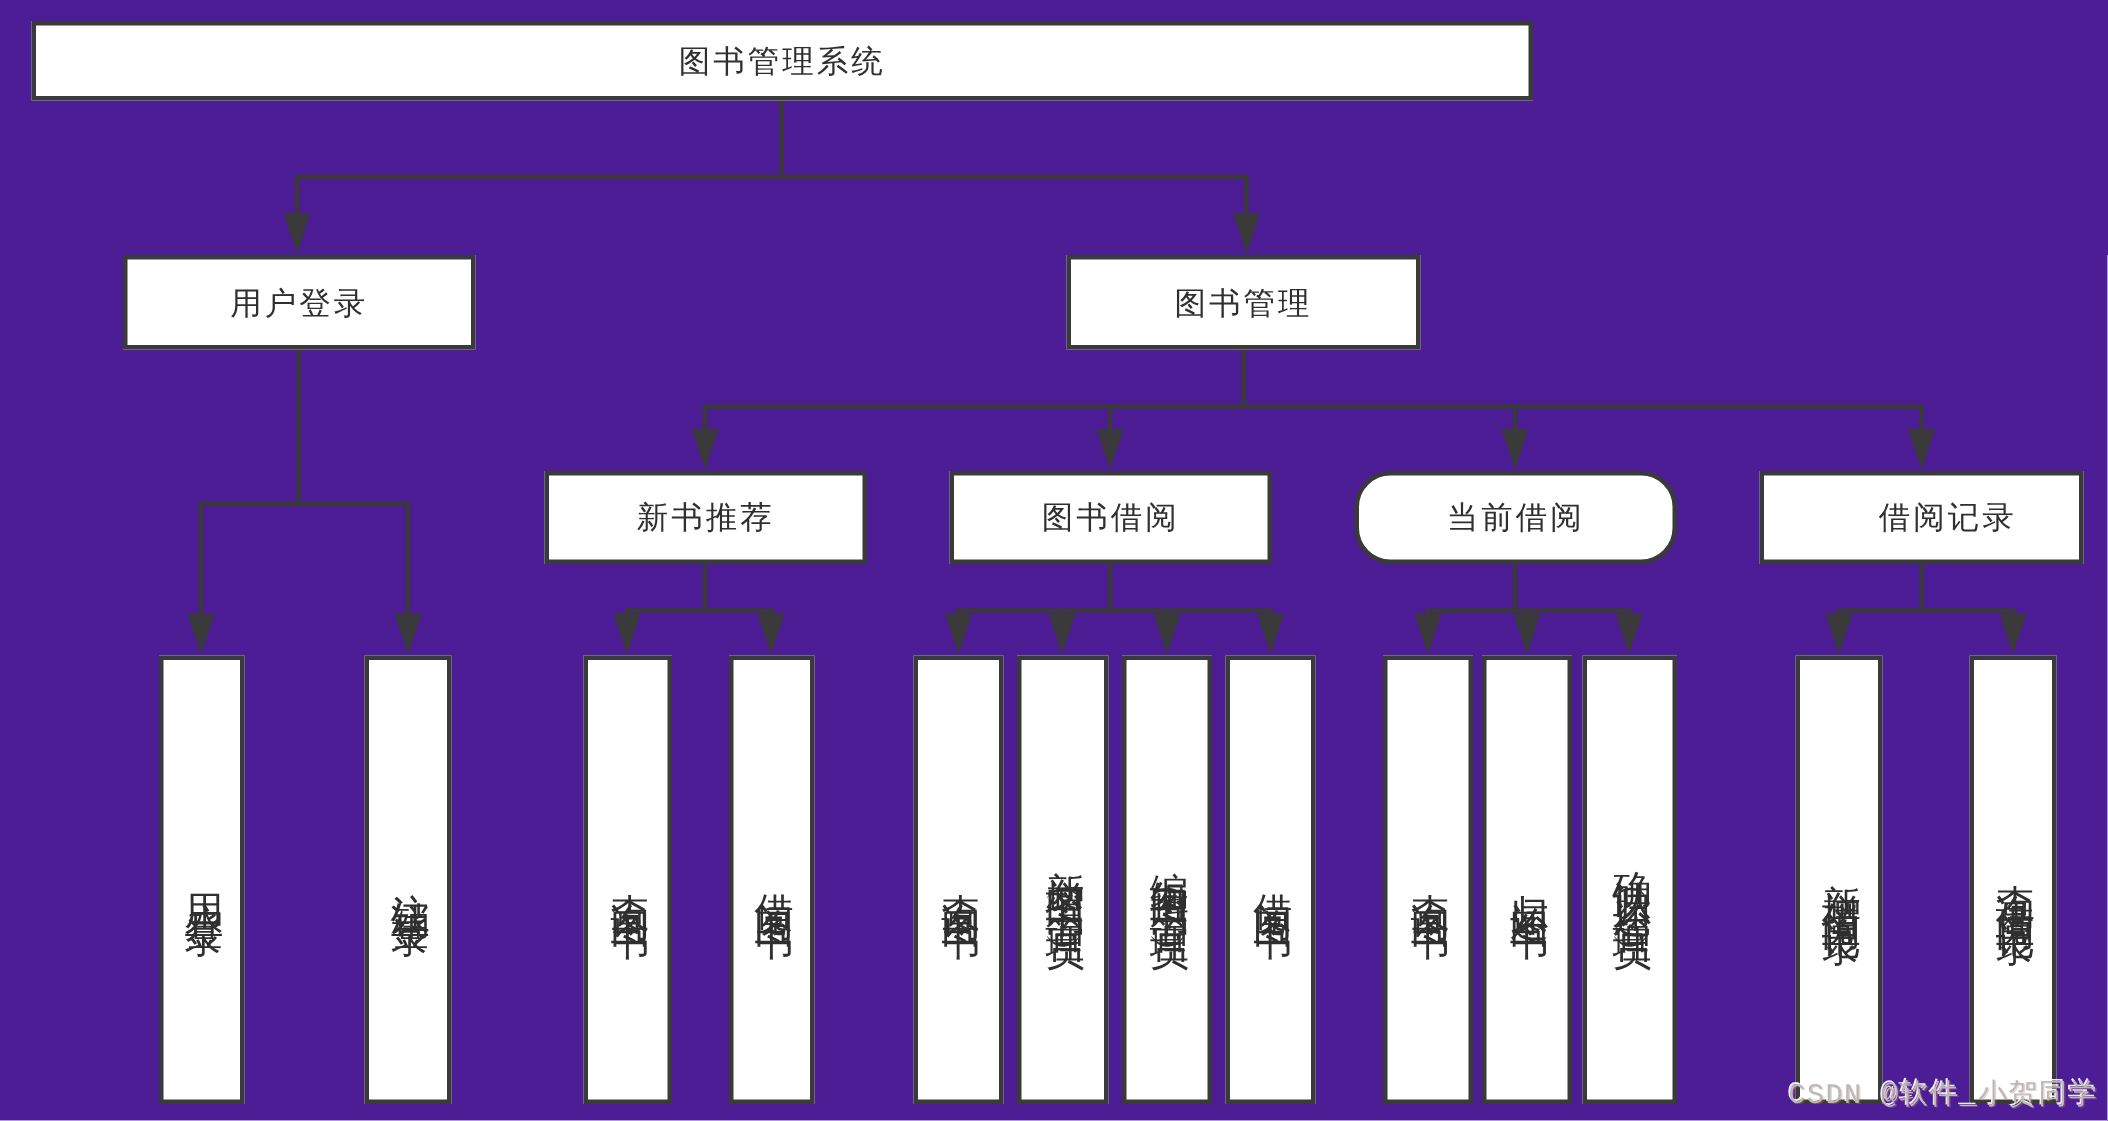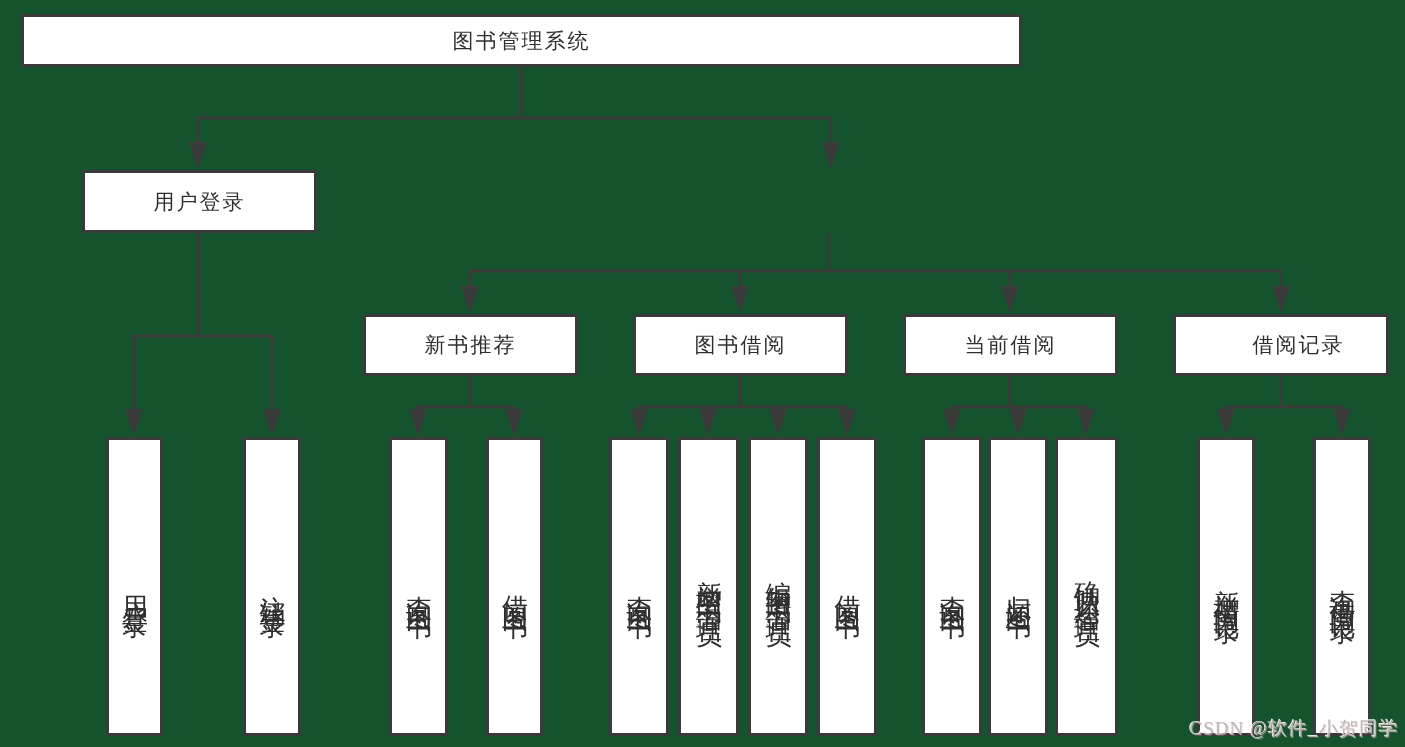--- a/index.html
+++ b/index.html
@@ -1,21 +1,21 @@
 <!DOCTYPE html>
 <html><head>
 <meta charset="utf-8">
 <style>
   html, body { margin: 0; padding: 0; background: #ffffff; }
   .canvas {
     position: relative;
     width: 1405px;
     height: 747px;
-    background: #14532d;
-    font-family: Liberation Serif, serif;
+    background: #4c1d95;
+    font-family: Liberation Mono, monospace;
     overflow: hidden;
   }
   svg.connectors {
     position: absolute;
     left: 0; top: 0;
     width: 1405px; height: 747px;
     z-index: 1;
   }
   .box {
     position: absolute;
@@ -37,21 +37,21 @@
     letter-spacing: 6px;
     line-height: 1;
     white-space: normal;
   }
   
   #n-root            { left: 21px;   top: 14px;  width: 1001px; height: 53px; }
   #n-user-login      { left: 82px;   top: 170px; width: 235px;  height: 63px; }
   #n-book-mgmt       { left: 711px;  top: 170px; width: 236px;  height: 63px; }
   #n-new-book        { left: 363px;  top: 314px; width: 215px;  height: 62px; text-align: center; }
   #n-book-borrow     { left: 633px;  top: 314px; width: 215px;  height: 62px; }
-  #n-current-borrow  { left: 903px;  top: 314px; width: 215px;  height: 62px; }
+  #n-current-borrow  { left: 903px;  top: 314px; width: 215px;  height: 62px; border-radius: 24px; }
   #n-borrow-record   { left: 1173px; top: 314px; width: 216px;  height: 62px; padding-left: 35px; }
   #n-leaf-user-login        { left: 106px;  top: 437px; width: 57px; height: 299px; }
   #n-leaf-logout            { left: 243px;  top: 437px; width: 58px; height: 299px; }
   #n-leaf-query-book-new    { left: 389px;  top: 437px; width: 59px; height: 299px; }
   #n-leaf-borrow-book-new   { left: 486px;  top: 437px; width: 57px; height: 299px; }
   #n-leaf-query-book-borrow { left: 609px;  top: 437px; width: 60px; height: 299px; }
   #n-leaf-add-book          { left: 678px;  top: 437px; width: 61px; height: 299px; }
   #n-leaf-edit-book         { left: 748px;  top: 437px; width: 60px; height: 299px; }
   #n-leaf-borrow-book       { left: 817px;  top: 437px; width: 60px; height: 299px; }
   #n-leaf-query-book-current{ left: 922px;  top: 437px; width: 60px; height: 299px; }
@@ -127,20 +127,21 @@
       <line x1="1224.5" y1="407" x2="1343.5" y2="407" stroke="#3a3a3a" stroke-width="3"></line>
       <line x1="1226" y1="407" x2="1226" y2="417" stroke="#3a3a3a" stroke-width="3"></line>
       <polygon points="1217,409 1235,409 1226,436" fill="#3a3a3a"></polygon>
       <line x1="1342" y1="407" x2="1342" y2="417" stroke="#3a3a3a" stroke-width="3"></line>
       <polygon points="1333,409 1351,409 1342,436" fill="#3a3a3a"></polygon>
     </svg>
 
   <div class="box" id="n-root">图书管理系统</div>
 
   <div class="box" id="n-user-login">用户登录</div>
+  <div class="box" id="n-book-mgmt">图书管理</div>
 
   <div class="box" id="n-new-book">新书推荐</div>
   <div class="box" id="n-book-borrow">图书借阅</div>
   <div class="box" id="n-current-borrow">当前借阅</div>
   <div class="box" id="n-borrow-record">借阅记录</div>
 
   <div class="box vbox" id="n-leaf-user-login">用户登录</div>
   <div class="box vbox" id="n-leaf-logout">注销登录</div>
 
   <div class="box vbox" id="n-leaf-query-book-new">查询图书</div>

